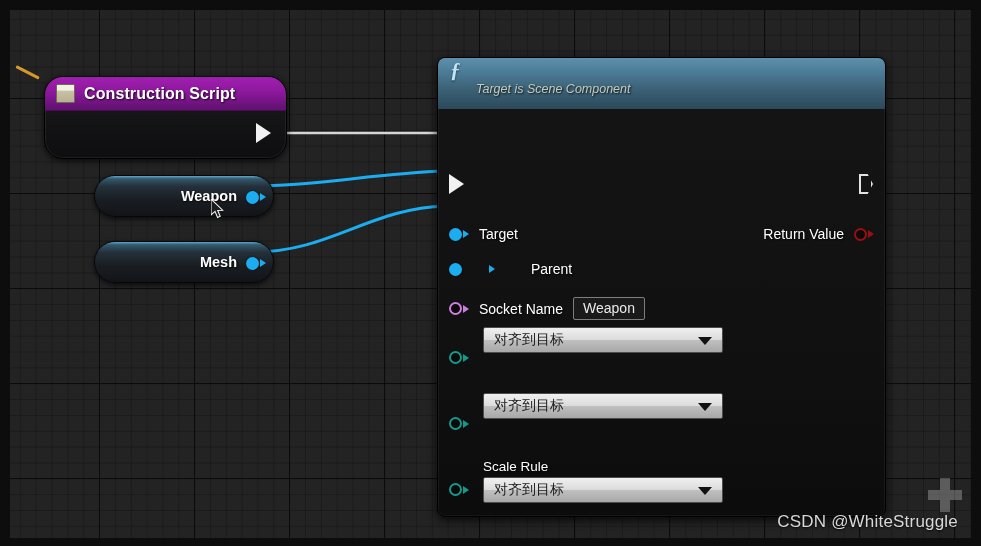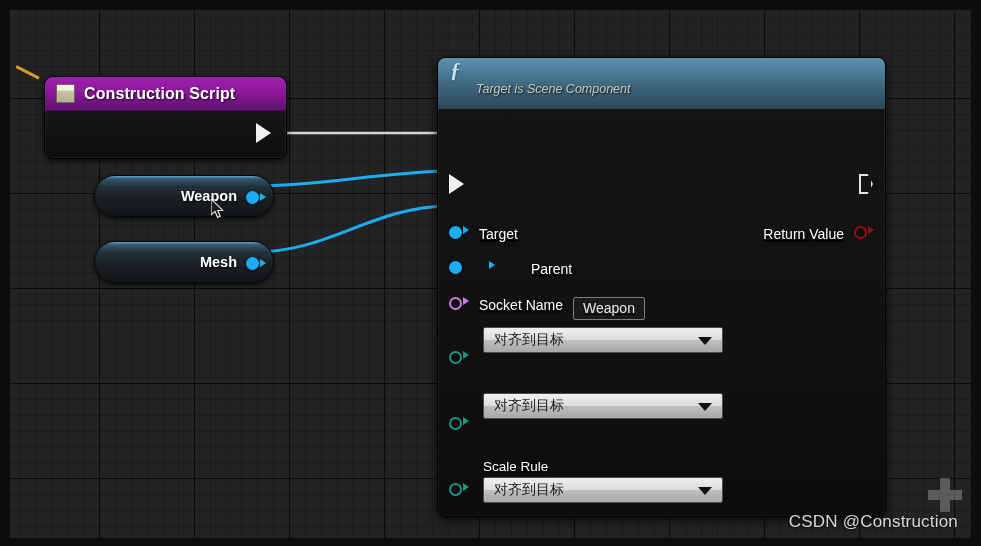--- a/index.html
+++ b/index.html
@@ -39,21 +39,21 @@
 
   
   #wires { position: absolute; left: 0; top: 0; width: 961px; height: 528px; pointer-events: none; }
 
   
   .node { position: absolute; }
 
   
   #node-construction {
     left: 34px; top: 66px; width: 243px; height: 83px;
-    border-radius: 9px;
+    border-radius: 19px;
     background: linear-gradient(to bottom, #1d1d20 0%, #141416 55%, #0e0e10 100%);
     border: 1px solid #000;
     box-shadow: 0 2px 6px rgba(0,0,0,0.75), inset 0 0 0 1px rgba(120,120,130,0.14);
     overflow: hidden;
     text-align: center;
   }
   #node-construction .cs-header {
     height: 34px;
     background: linear-gradient(to bottom, #a11fb0 0%, #8d189c 45%, #5f1170 100%);
     border-bottom: 1px solid rgba(0,0,0,0.55);
@@ -135,21 +135,21 @@
   }
   .exec-out-hollow {
     width: 14px; height: 20px;
     border: 2px solid #e2e2e2;
     border-left-width: 2px;
     background: transparent;
     clip-path: polygon(0 0, 62% 0, 100% 50%, 62% 100%, 0 100%);
   }
 
   
-  .pin-row { position: absolute; display: flex; align-items: flex-start; text-decoration: underline; }
+  .pin-row { position: absolute; display: flex; align-items: center; }
   .pin-dot { width: 13px; height: 13px; border-radius: 50%; flex: none; }
   .pin-dot.filled-blue { background: #1badf0; box-shadow: 0 0 2px rgba(0,0,0,0.6); }
   .pin-dot.hollow { background: #0b0b0c; border: 2.5px solid #888; }
   .pin-dot.hollow-magenta { border-color: #cf7ce3; }
   .pin-dot.hollow-teal { border-color: #17998a; }
   .pin-dot.hollow-red { border-color: #9c0d14; }
   .pin-arrow {
     width: 0; height: 0; margin-left: 1px;
     border-top: 4px solid transparent;
     border-bottom: 4px solid transparent;
@@ -356,20 +356,20 @@
             <span class="dropdown-value">对齐到目标</span>
             <span class="dropdown-arrow"></span>
           </div>
         </div>
 
       </div>
     </div>
 
     <div id="plus-marker"></div>
 
-    <div id="watermark">CSDN @Construction</div>
+    <div id="watermark">CSDN @WhiteStruggle</div>
 
     <svg id="cursor" viewBox="0 0 13 20" xmlns="http://www.w3.org/2000/svg">
       <polygon points="0,0 0,16 4,12.4 6.6,18.4 9.2,17.2 6.7,11.4 11.6,11.2" fill="#1b1b1b" stroke="#f2f2f2" stroke-width="1.1"></polygon>
     </svg>
 
   </div>
 </div>
 
 </body></html>

